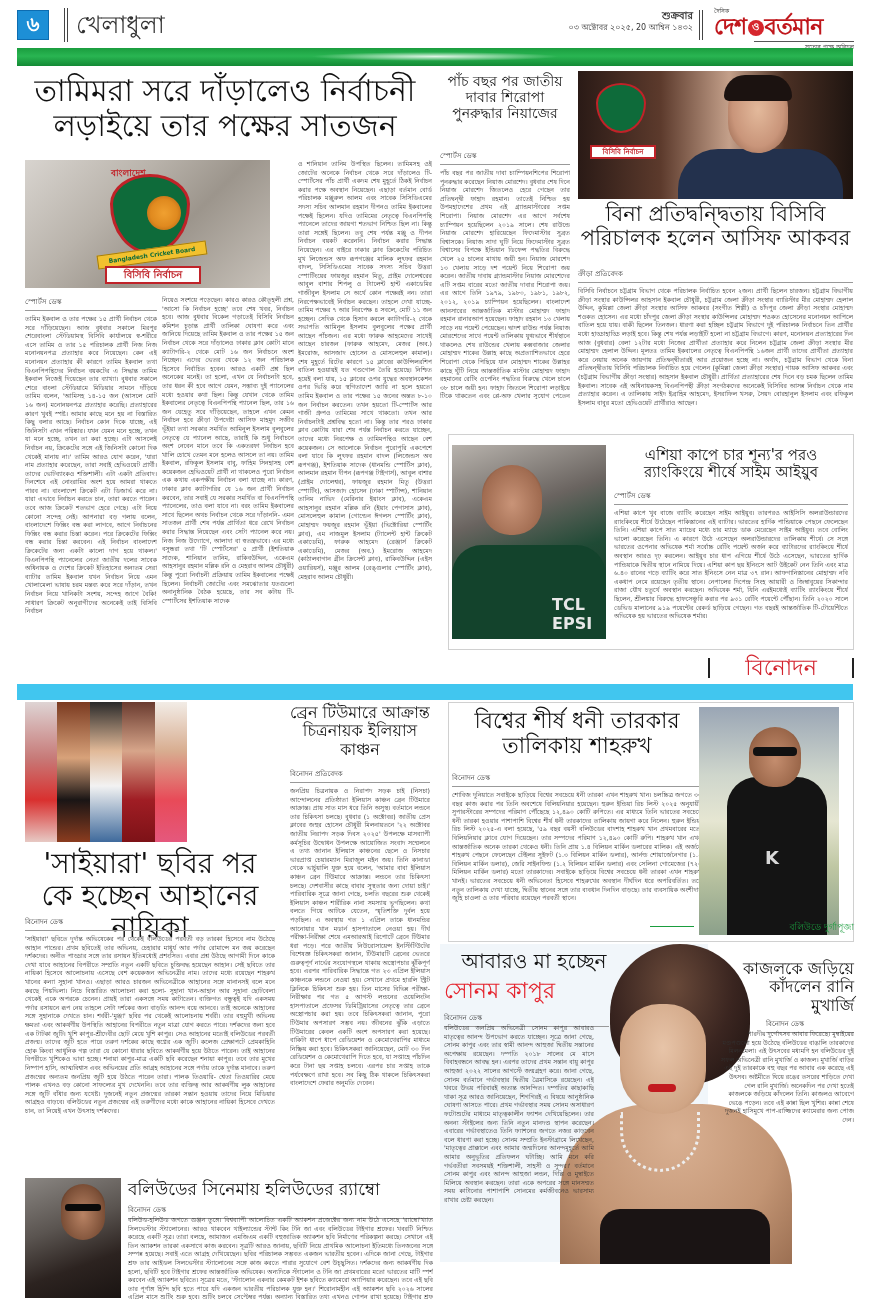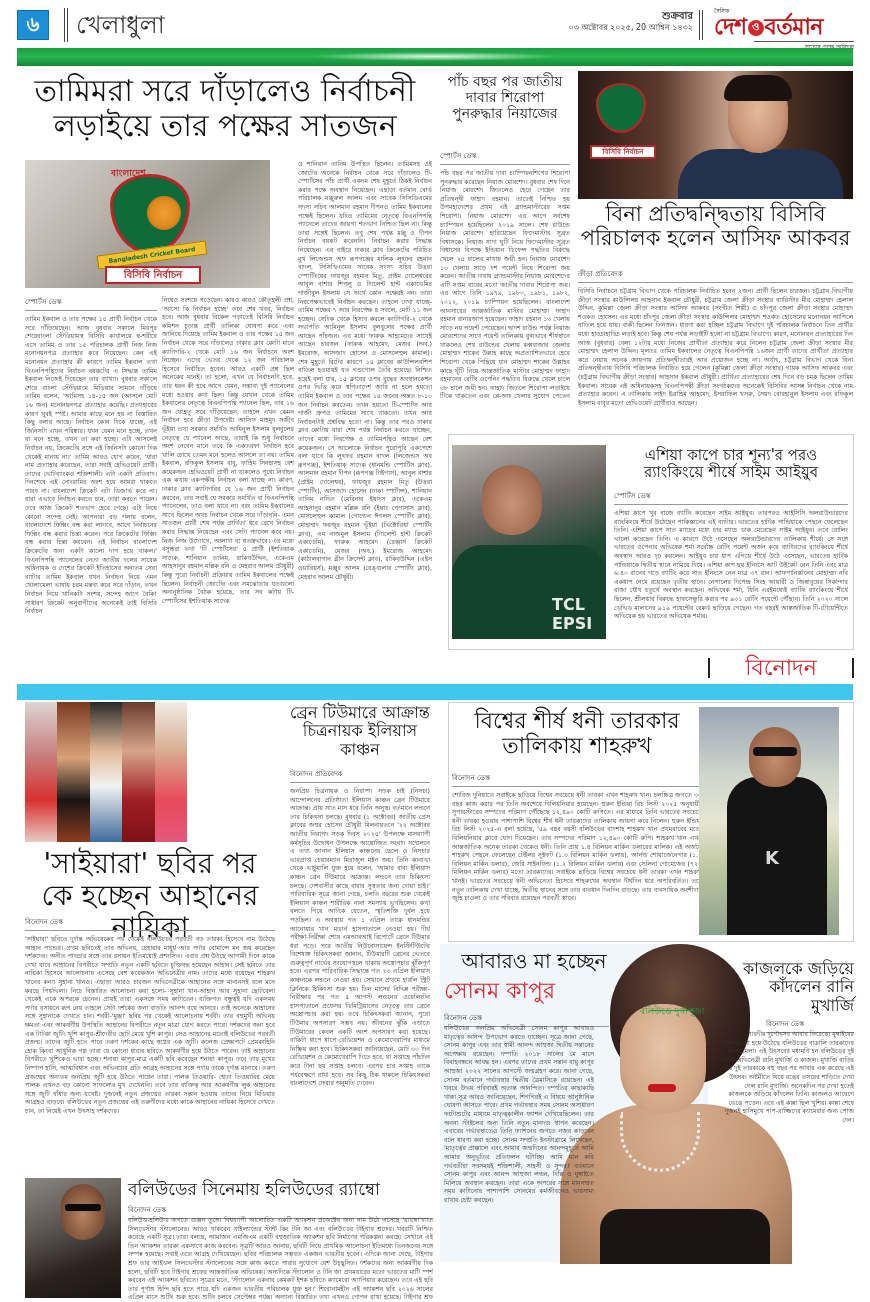--- a/index.html
+++ b/index.html
@@ -90,21 +90,21 @@
   .sonam-text { left: 444px; top: 1024px; width: 150px; }
   .sonam-photo { left: 560px; top: 944px; width: 232px; height: 320px; }
   .sonam-hair { position: absolute; left: 50px; top: 0; width: 140px; height: 140px; border-radius: 70px 70px 60px 60px; background: radial-gradient(ellipse at 45% 30%,#6a4a3a 0%,#3a2520 55%,#1c1210 100%); }
   .sonam-face { position: absolute; left: 60px; top: 60px; width: 86px; height: 110px; border-radius: 40px 40px 44px 44px; background: radial-gradient(ellipse at 50% 40%,#e7c4a8 0%,#d0a585 70%,#a57a5c 100%); }
   .sonam-lips { position: absolute; left: 88px; top: 140px; width: 28px; height: 8px; border-radius: 10px; background: #c21a1f; }
   .sonam-body { position: absolute; left: 0; top: 160px; width: 232px; height: 160px; border-radius: 90px 90px 0 0; background: radial-gradient(ellipse at 50% 20%,#d9b092 0%,#c39574 60%,#9b6f52 100%); }
   .sonam-dress { position: absolute; left: 40px; top: 265px; width: 170px; height: 55px; background: #1a1414; border-radius: 20px 20px 0 0; }
   .sonam-necklace { position: absolute; left: 60px; top: 168px; width: 80px; height: 60px; border-radius: 0 0 40px 40px; border: 3px dotted #eee; border-top: none; }
 
   
-  .rani-kicker { left: 640px; top: 1004px; width: 214px; font-size: 9px; color: #1a9d3e; }
+  .rani-kicker { left: 640px; top: 920px; width: 214px; font-size: 9px; color: #1a9d3e; text-align: right; }
   .rani-kicker::before { content: ""; position: absolute; left: 10px; top: 6px; width: 44px; height: 1px; background: #1a9d3e; }
   .h-rani { left: 730px; top: 960px; width: 124px; font-size: 16px; text-align: right; }
   .rani-byline { left: 766px; top: 1018px; width: 88px; }
   .rani-text { left: 720px; top: 1030px; width: 134px; text-align: right; }
 
   
   .rambo-photo { left: 25px; top: 1178px; width: 96px; height: 120px; background: linear-gradient(160deg,#8a8682 0%,#5a5450 40%,#2c2320 70%,#1a1412 100%); }
   .rambo-head { position: absolute; left: 36px; top: 6px; width: 44px; height: 56px; border-radius: 22px; background: radial-gradient(ellipse at 50% 55%,#b98364 0%,#7a4e36 70%,#2a1a10 100%); }
   .rambo-glasses { position: absolute; left: 40px; top: 26px; width: 36px; height: 7px; background: #0a0a0a; border-radius: 3px; }
   .h-rambo { left: 128px; top: 1180px; width: 305px; font-size: 17px; text-align: left; }

